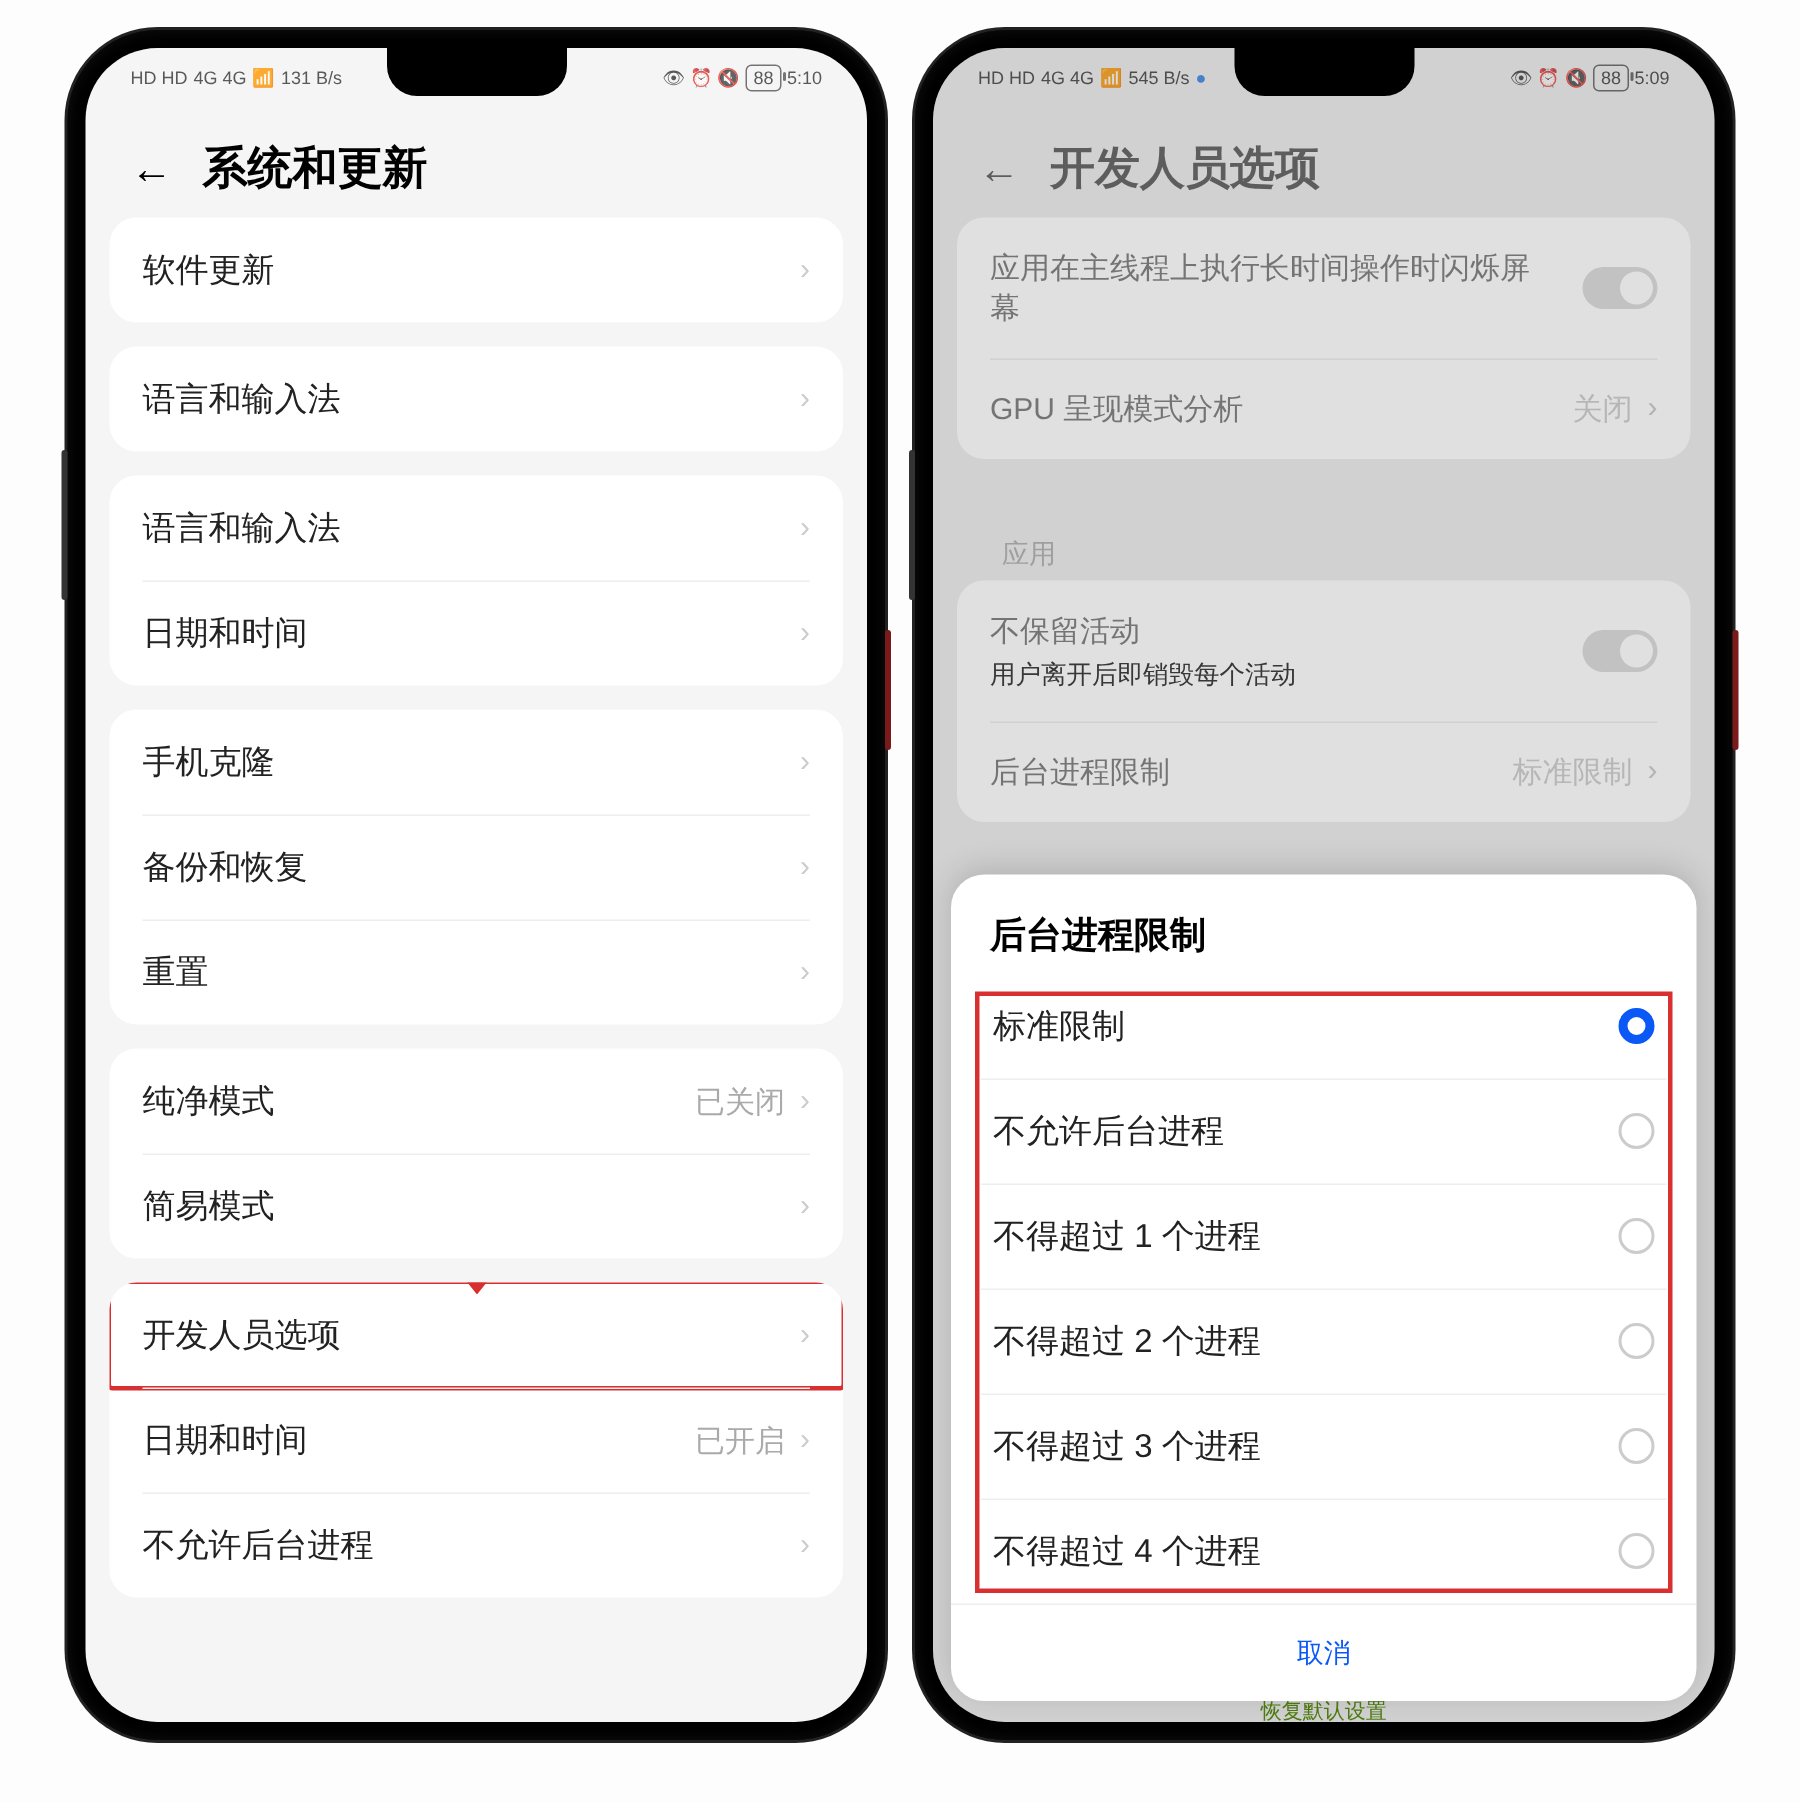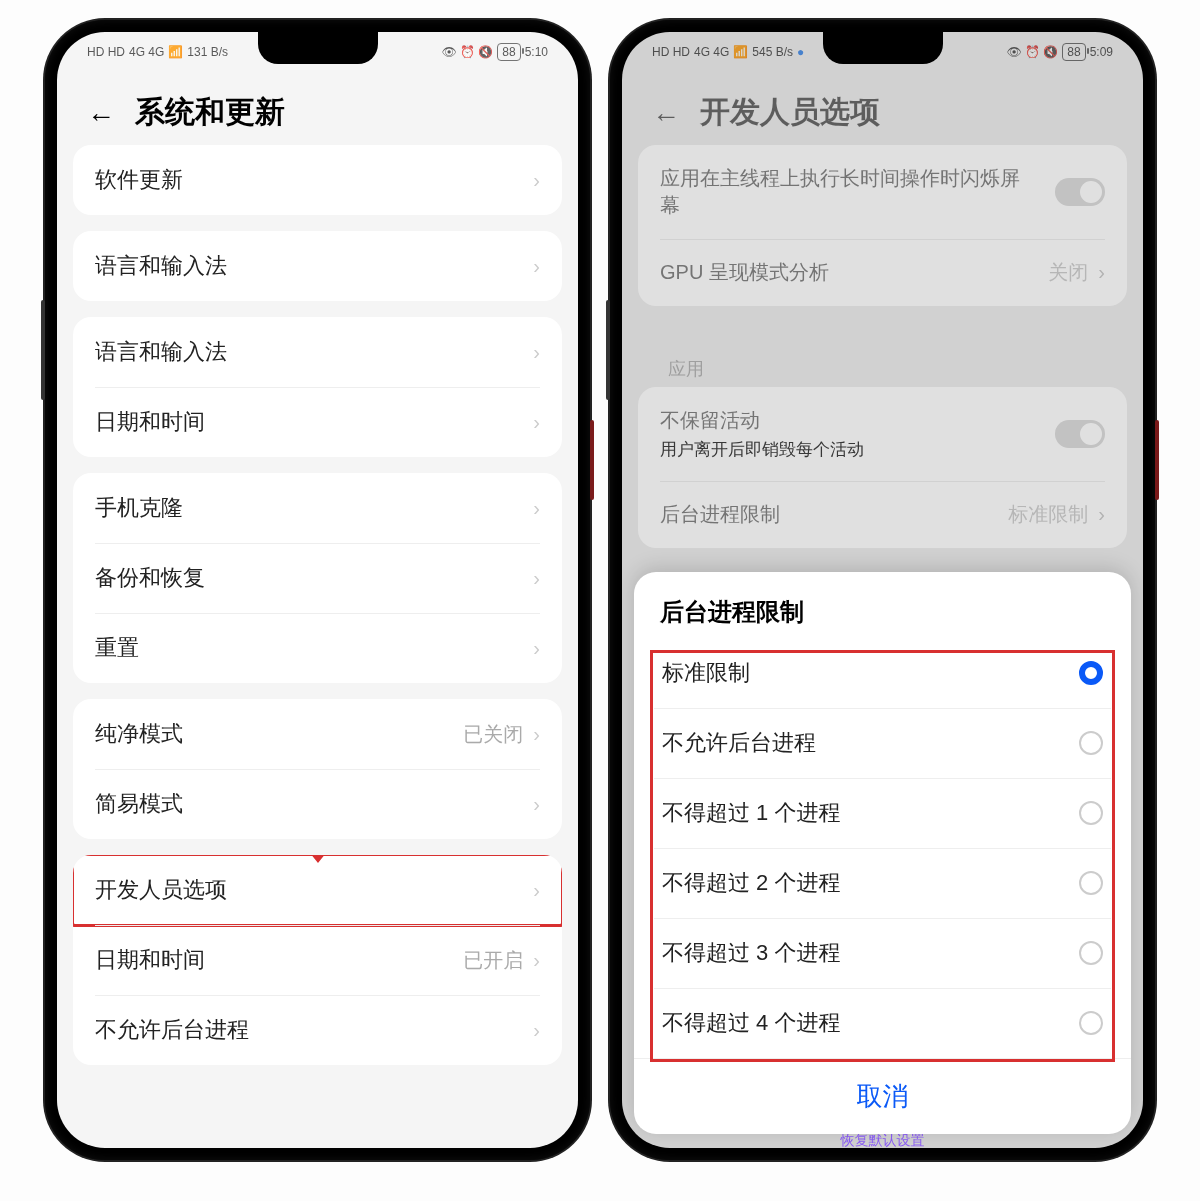--- a/index.html
+++ b/index.html
@@ -113,25 +113,25 @@
     display:flex; align-items:center; justify-content:space-between;
     padding:20px 18px; position:relative;
   }
   .opt + .opt::before{content:"";position:absolute;top:0;left:10px;right:10px;height:1px;background:#eee;}
   .opt-label { font-size:22px; color:#222; }
   .radio {
     width:24px; height:24px; border:2px solid #ccc; border-radius:50%;
   }
   .radio.selected { border:6px solid #0A59F7; }
   .sheet-cancel {
-    text-align:center; color:#0A59F7; font-size:26px;
+    text-align:center; color:#0A59F7; font-size:18px;
     padding:20px 0; border-top:1px solid #eee;
   }
   .sheet-highlight { position:absolute; left:16px; right:16px; top:78px; bottom:72px; border:3px solid #d83030; pointer-events:none; }
-  .tiny-below { position:absolute; bottom:-2px; left:0; right:0; text-align:center; font-size:14px; color:#8b5cf6; z-index:5;}
+  .tiny-below { position:absolute; bottom:-2px; left:0; right:0; text-align:center; font-size:14px; color:#4d7c0f; z-index:5;}
   .side-btn-r { position:absolute; right:-4px; top:400px; width:4px; height:80px; background:#7a1a1a; border-radius:2px; }
   .side-btn-l { position:absolute; left:-4px; top:280px; width:4px; height:100px; background:#333; border-radius:2px; }
 </style>
 </head>
 <body>
 
 <div class="phone">
   <div class="side-btn-l"></div>
   <div class="side-btn-r"></div>
   <div class="screen">

